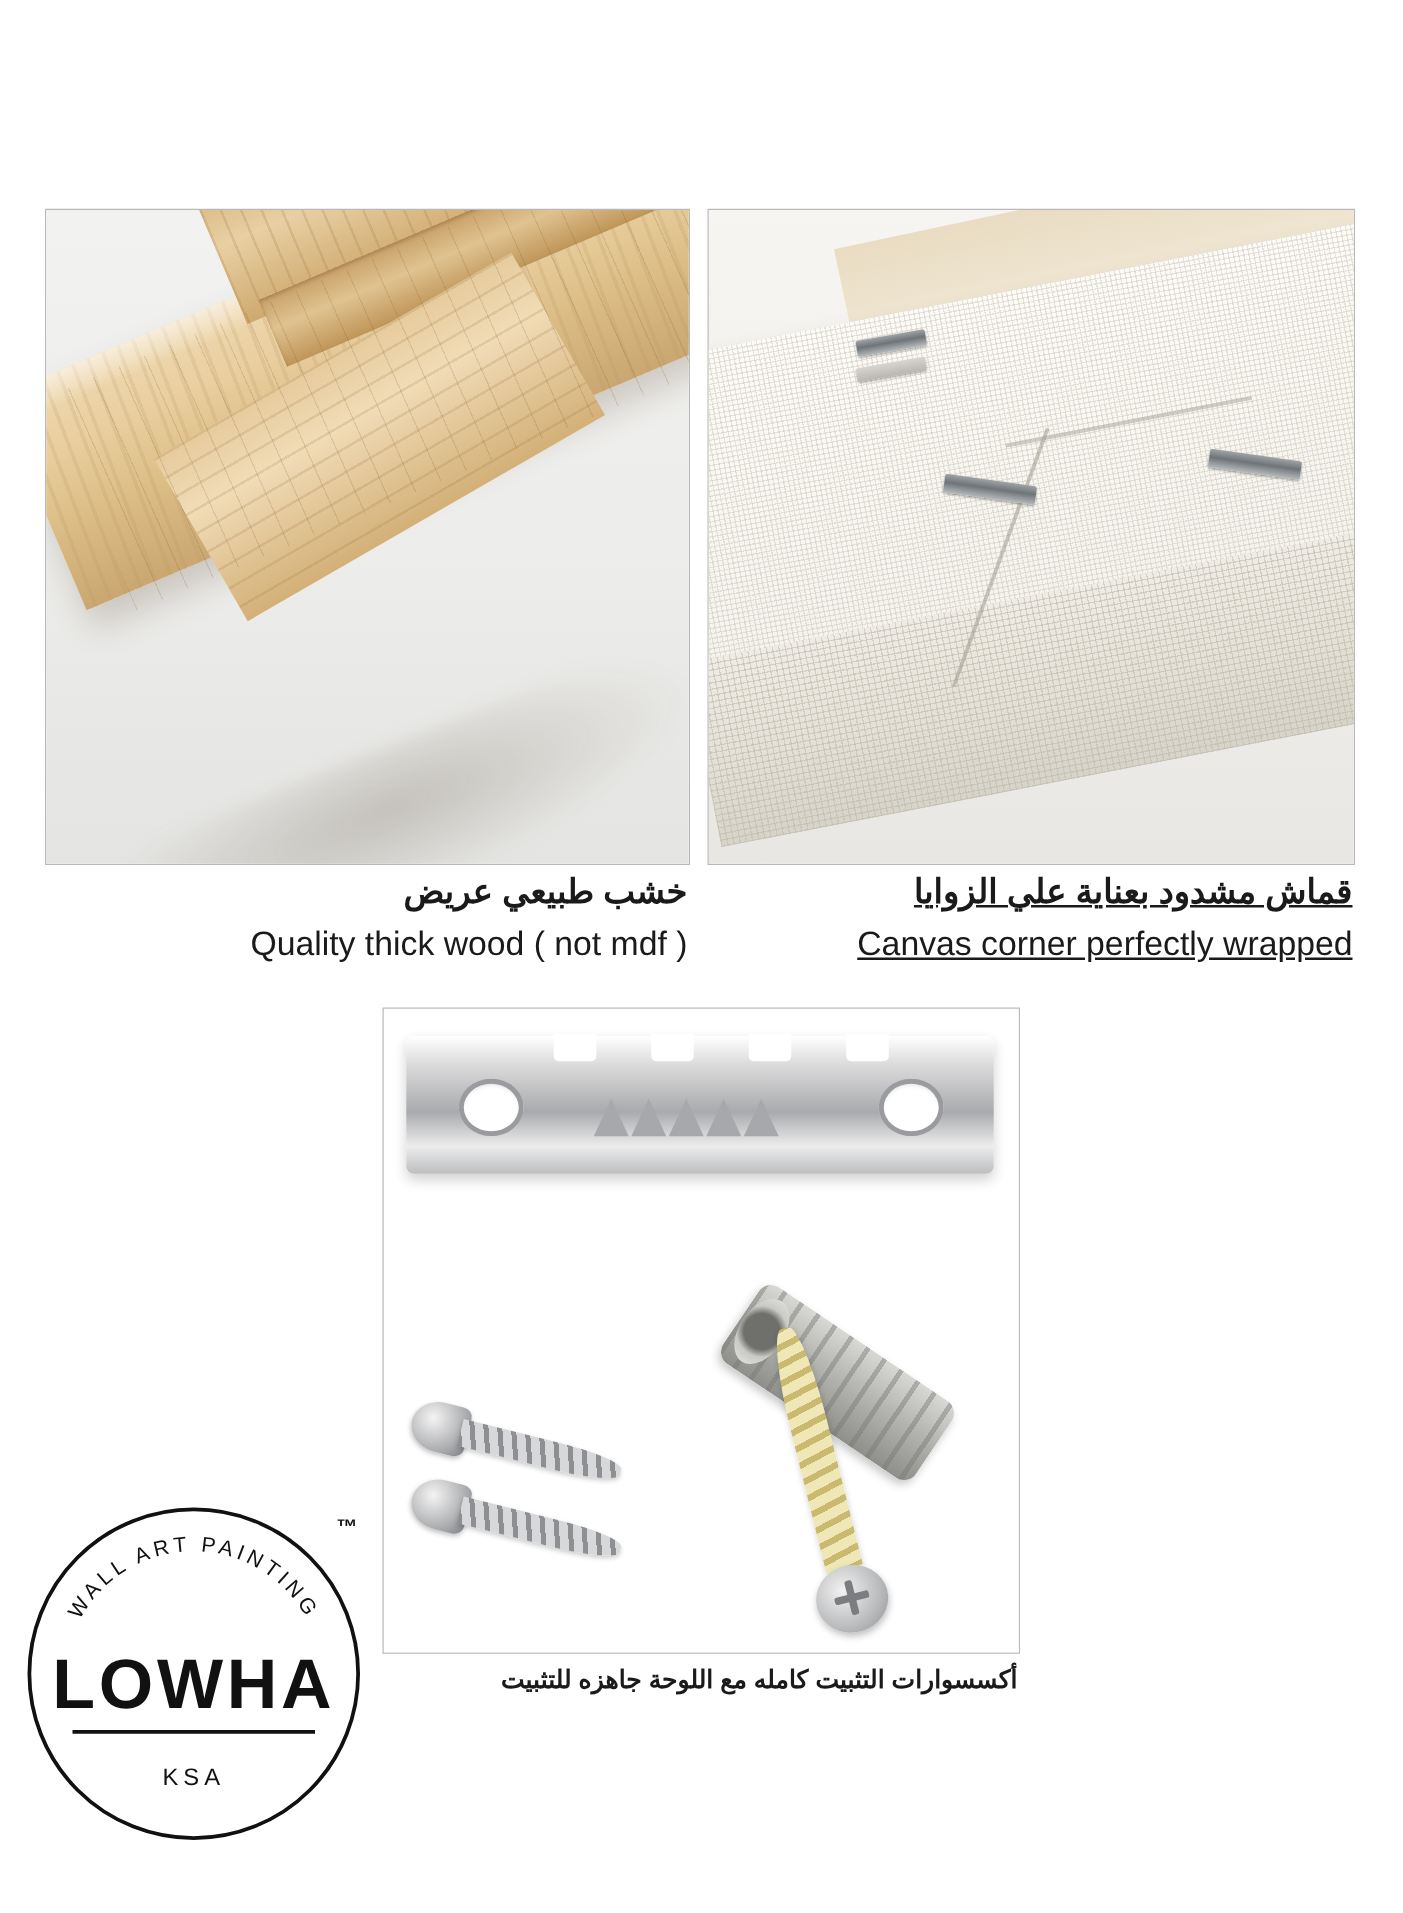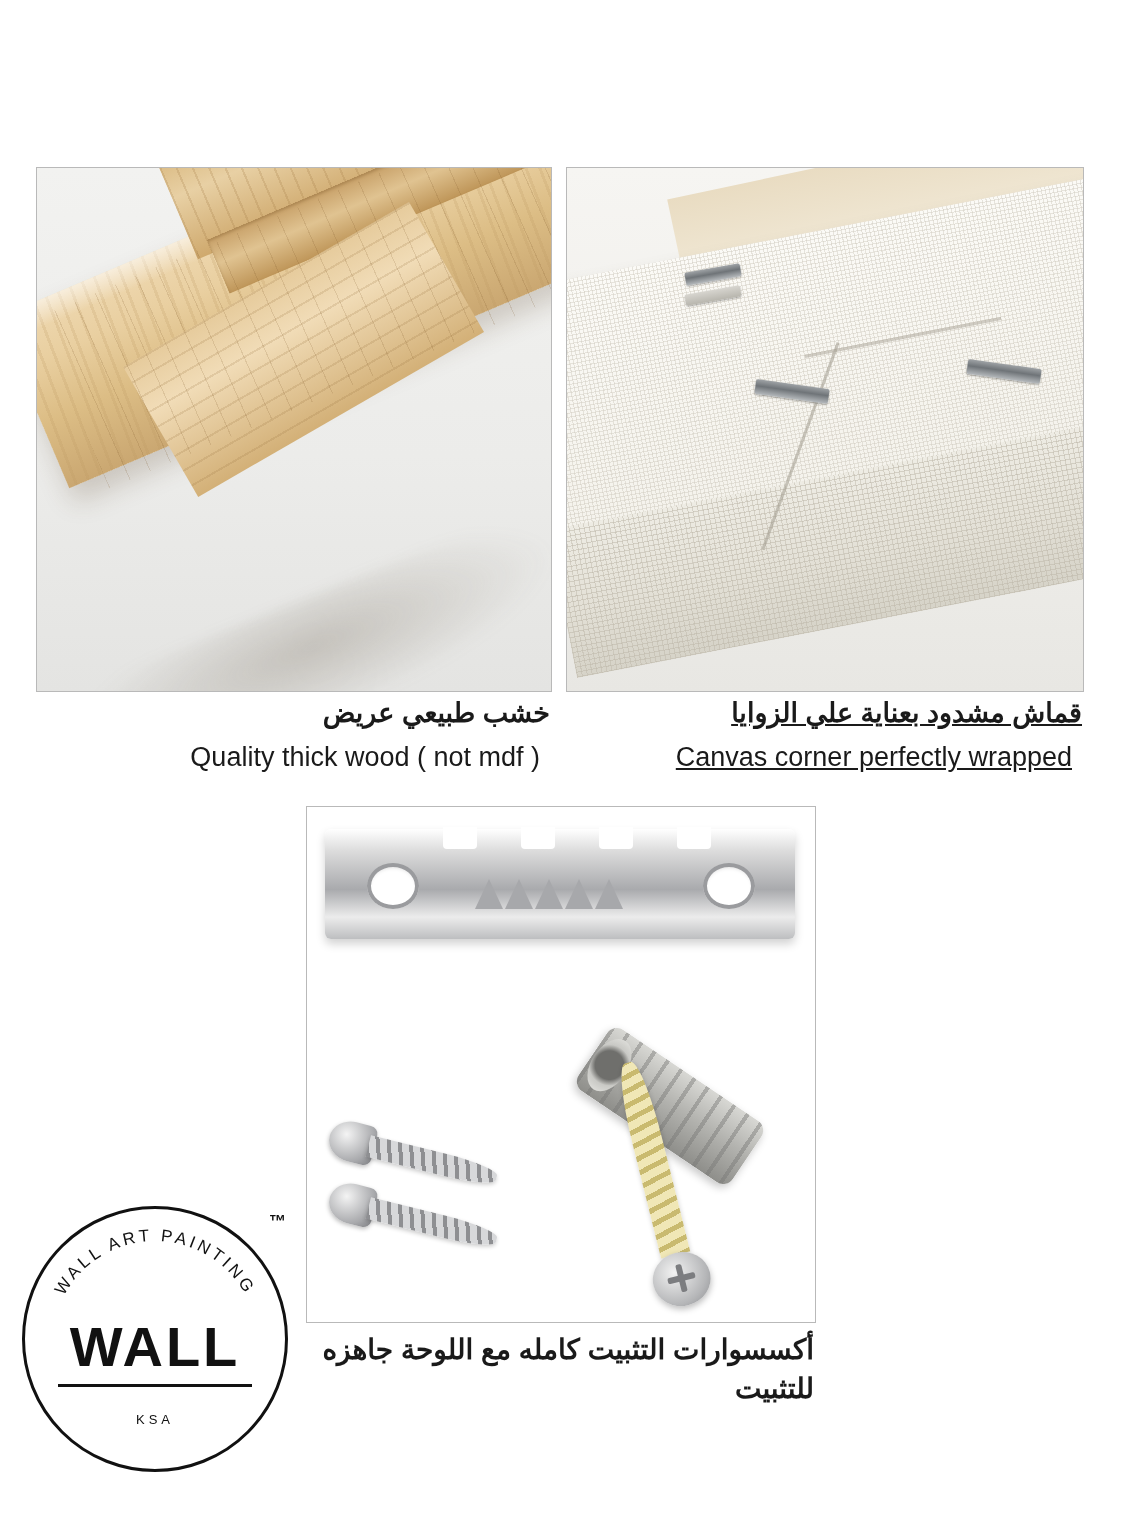--- a/index.html
+++ b/index.html
@@ -49,40 +49,40 @@
   .caption .ar {
     font-size: 27px;
     line-height: 1.28;
     direction: rtl;
     font-weight: 600;
     margin: 0 0 8px 0;
   }
   .caption .en {
     font-size: 27px;
     line-height: 1.25;
-    margin: 10px;
+    margin: 0;
   }
   .cap-wood {
     left: 36px;
     top: 696px;
     width: 514px;
   }
   .cap-canvas {
     left: 566px;
     top: 696px;
     width: 516px;
     text-decoration: underline;
   }
   .cap-hardware {
     left: 306px;
     top: 1330px;
     width: 508px;
   }
   .cap-hardware .ar {
-    font-size: 28px;
+    font-size: 20px;
     line-height: 1.4;
   }
 
   
   .wood-scene {
     position: absolute;
     inset: 0;
     background: linear-gradient(180deg,#f2f2f0 0%, #ececea 55%, #e4e4e2 100%);
   }
   .wood-bar {
@@ -364,21 +364,21 @@
     left: 36px; right: 36px;
     top: 178px;
     height: 3px;
     background: #111;
   }
   .logo-ksa {
     position:absolute;
     left:0; right:0;
     top: 206px;
     text-align:center;
-    font-size: 13px;
+    font-size: 19px;
     letter-spacing: 4px;
     color:#111;
   }
   .logo-tm {
     position:absolute;
     right: 2px;
     top: 6px;
     font-size: 17px;
     font-weight:700;
     color:#111;
@@ -482,17 +482,17 @@
   <div class="logo-ring"></div>
   <svg class="logo-arc" viewBox="0 0 266 266">
     <defs>
       <path id="arcTop" d="M 30,138 A 103,103 0 0 1 236,138"></path>
       <path id="arcBottom" d="M 40,150 A 93,93 0 0 0 226,150"></path>
     </defs>
     <text>
       <textPath href="#arcTop" startOffset="50%" text-anchor="middle" id="tagline-path">WALL ART PAINTING</textPath>
     </text>
   </svg>
-  <div class="logo-word">WALL</div>
+  <div class="logo-word">LOWHA</div>
   <div class="logo-rule"></div>
   <div class="logo-ksa">KSA</div>
   <div class="logo-tm">™</div>
 </div>
 
 </body></html>

